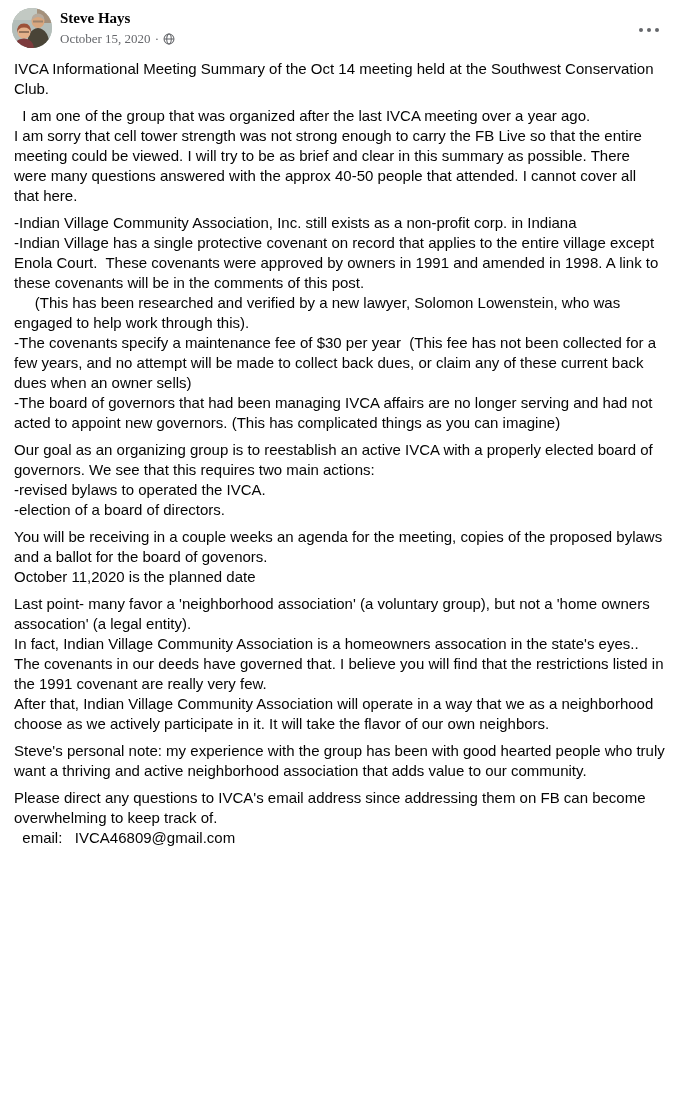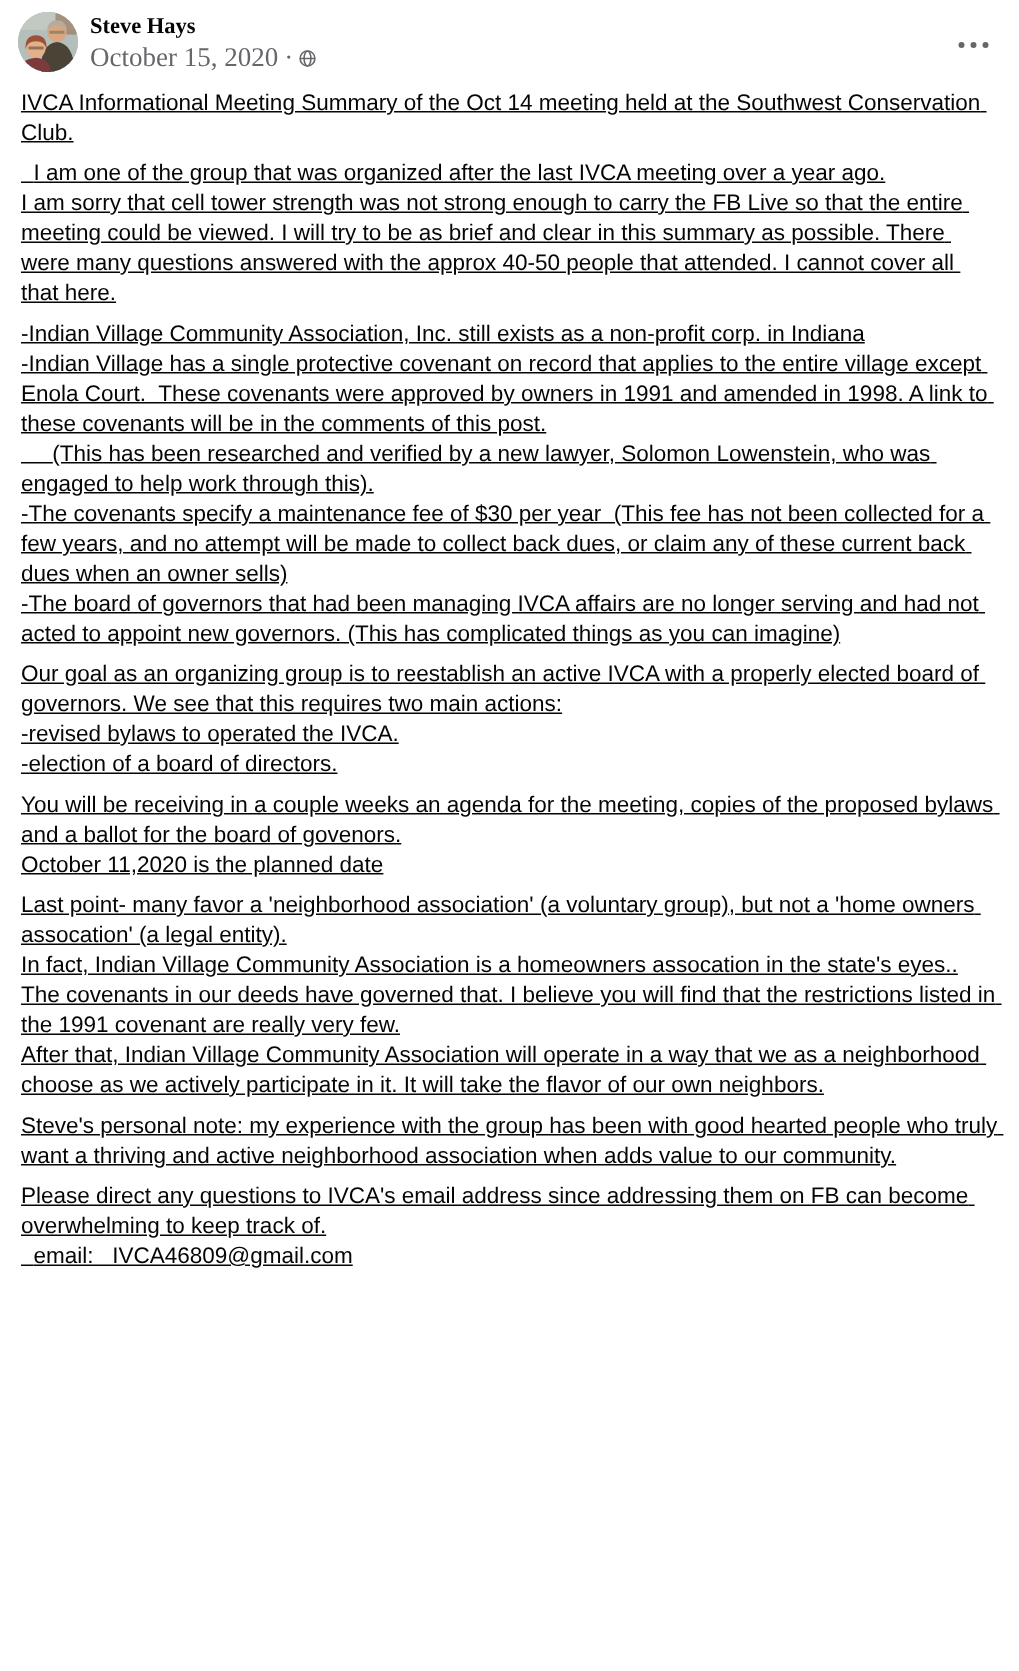--- a/index.html
+++ b/index.html
@@ -36,21 +36,21 @@
     justify-content: center;
   }
   .author {
     font-size: 15px;
     font-weight: 600;
     line-height: 19px;
     color: #050505;
     cursor: pointer;
   }
   .subline {
-    font-size: 18px;
+    font-size: 13px;
     color: #65676b;
     line-height: 17px;
     display: flex;
     align-items: center;
     gap: 4px;
     margin-top: 2px;
   }
   .subline .date { cursor: pointer; }
   .globe { display: inline-flex; align-items: center; }
   .more {
@@ -68,21 +68,20 @@
     border-radius: 50%;
     background: #65676b;
   }
   .body { padding: 11px 14px 0 14px; }
   .body p {
     margin: 0 0 7px 0;
     font-size: 15px;
     line-height: 20px;
     white-space: pre-wrap;
     color: #050505;
-    text-decoration: underline;
   }
 </style>
 </head>
 <body>
 
 <div class="post">
 
   <div class="header">
 
     <div class="avatar">
@@ -135,18 +134,18 @@
 -The board of governors that had been managing IVCA affairs are no longer serving and had not acted to appoint new governors. (This has complicated things as you can imagine)</p>
     <p>Our goal as an organizing group is to reestablish an active IVCA with a properly elected board of governors. We see that this requires two main actions:
 -revised bylaws to operated the IVCA.
 -election of a board of directors.</p>
     <p>You will be receiving in a couple weeks an agenda for the meeting, copies of the proposed bylaws and a ballot for the board of govenors.
 October 11,2020 is the planned date</p>
     <p>Last point- many favor a 'neighborhood association' (a voluntary group), but not a 'home owners assocation' (a legal entity).
 In fact, Indian Village Community Association is a homeowners assocation in the state's eyes..
 The covenants in our deeds have governed that. I believe you will find that the restrictions listed in the 1991 covenant are really very few.
 After that, Indian Village Community Association will operate in a way that we as a neighborhood choose as we actively participate in it. It will take the flavor of our own neighbors.</p>
-    <p>Steve's personal note: my experience with the group has been with good hearted people who truly want a thriving and active neighborhood association when adds value to our community.</p>
+    <p>Steve's personal note: my experience with the group has been with good hearted people who truly want a thriving and active neighborhood association that adds value to our community.</p>
     <p>Please direct any questions to IVCA's email address since addressing them on FB can become overwhelming to keep track of.
   email:   IVCA46809@gmail.com</p>
   </div>
 
 </div>
 
 </body></html>

